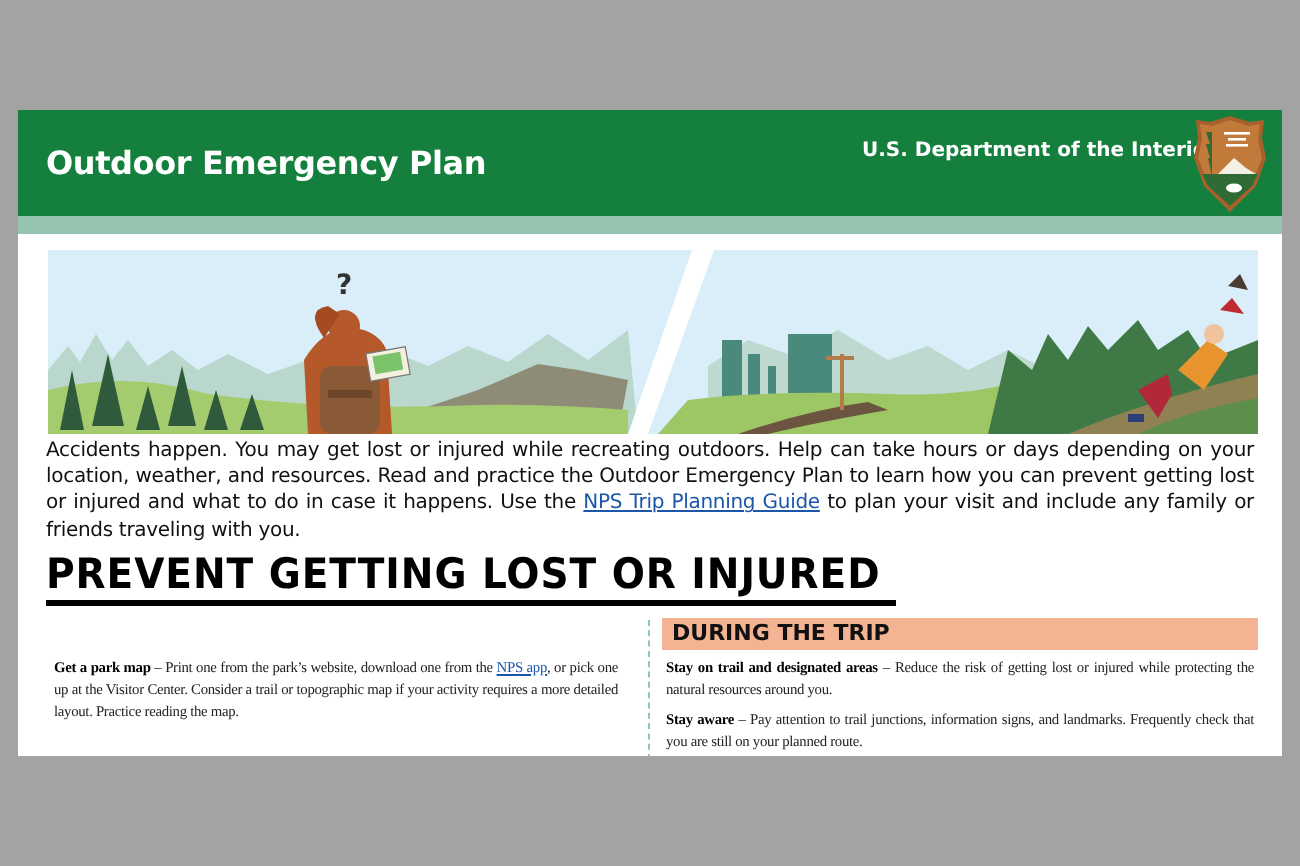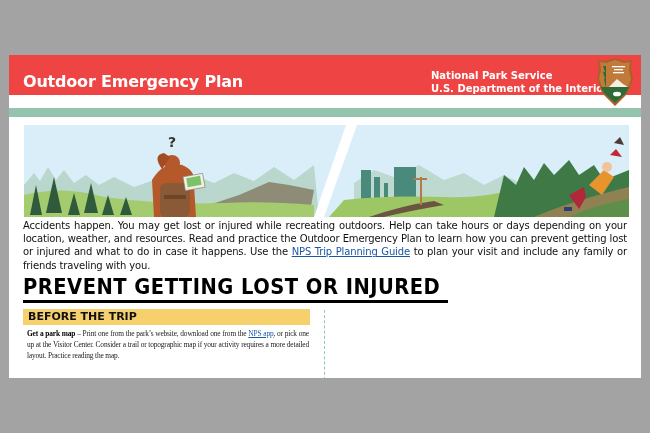--- a/index.html
+++ b/index.html
@@ -1,18 +1,18 @@
 <!DOCTYPE html>
 <html><head>
   <meta charset="utf-8">
   <style>
     html, body { margin:0; padding:0; }
     body { width:650px; height:433px; background:#a3a3a3; position:relative; overflow:hidden; font-family:"Liberation Sans", sans-serif; }
     .page { position:absolute; left:9px; top:55px; width:632px; height:323px; background:#ffffff; overflow:hidden; }
-    .header { position:absolute; left:0; top:0; width:632px; height:40px; background:#ef4444; }
+    .header { position:absolute; left:0; top:0; width:632px; height:53px; background:#15803d; }
     .title { position:absolute; left:14px; top:17px; color:#fff; font-weight:bold; font-size:16px; font-family:"DejaVu Sans", sans-serif; letter-spacing:-0.2px; }
     .agency { position:absolute; left:422px; top:14px; color:#fff; font-weight:bold; font-size:10px; line-height:13px; font-family:"DejaVu Sans", sans-serif; }
     .logo { position:absolute; left:586px; top:2px; width:40px; height:50px; }
     .band { position:absolute; left:0; top:53px; width:632px; height:9px; background:#95c4ae; }
     .illus { position:absolute; left:15px; top:70px; width:605px; height:92px; }
     .intro { position:absolute; left:14px; top:164px; width:604px; font-family:"DejaVu Sans", sans-serif; font-size:10px; line-height:13.2px; color:#111; text-align:justify; letter-spacing:-0.15px; }
     .intro a { color:#1a57a8; text-decoration:underline; }
     .h1 { position:absolute; left:14px; top:220px; font-family:"DejaVu Sans", sans-serif; font-weight:bold; font-size:21px; color:#000; letter-spacing:0.5px; transform:scaleX(0.93); transform-origin:left; }
     .h1rule { position:absolute; left:14px; top:245px; width:425px; height:3px; background:#000; }
     .colhead { position:absolute; height:16px; font-family:"DejaVu Sans", sans-serif; font-weight:bold; font-size:11px; line-height:16px; padding-left:5px; box-sizing:border-box; color:#111; }
@@ -27,21 +27,20 @@
     .d2 { left:324px; top:299px; width:294px; }
   </style>
 </head>
 <body>
 
 <div class="page">
 
   <div class="header">
     <div class="title">Outdoor Emergency Plan</div>
     <div class="agency">
-      <div>National Park Service</div>
       <div>U.S. Department of the Interior</div>
     </div>
     <svg class="logo" viewBox="0 0 40 50">
       <path d="M20 1 L30 4 L37 3 L36 12 L38 22 L33 36 L20 49 L7 36 L2 22 L4 12 L3 3 L10 4 Z" fill="#a8612a"></path>
       <path d="M20 3 L29 6 L35 5 L34 13 L36 22 L31 35 L20 46 L9 35 L4 22 L6 13 L5 5 L11 6 Z" fill="#c27a3a"></path>
       <path d="M6 30 L34 30 L31 36 L20 46 L9 36 Z" fill="#2f6b35"></path>
       <path d="M14 30 L22 22 L28 27 L33 30 Z" fill="#f4f0e6"></path>
       <polygon points="11,31 9,22 10,22 8,15 10,15 8,9 11,9" fill="#2f6b35"></polygon>
       <ellipse cx="22" cy="37" rx="4" ry="2.3" fill="#ffffff"></ellipse>
       <rect x="17" y="9" width="13" height="1.3" fill="#fff"></rect>
@@ -105,22 +104,28 @@
     </g>
   </svg>
 
   <div class="intro">
     <span>Accidents happen. You may get lost or injured while recreating outdoors. Help can take hours or days depending on your location, weather, and resources. Read and practice the Outdoor Emergency Plan to learn how you can prevent getting lost or injured and what to do in case it happens. Use the </span><a>NPS Trip Planning Guide</a><span> to plan your visit and include any family or friends traveling with you.</span>
   </div>
 
   <div class="h1">PREVENT GETTING LOST OR INJURED</div>
   <div class="h1rule"></div>
 
-  <div class="colhead before">BEFORE THE TRIP</div>
+  <div class="colhead during">DURING THE TRIP</div>
   <div class="divider"></div>
 
   <div class="body b1">
     <b>Get a park map</b><span> – Print one from the park’s website, download one from the </span><a>NPS app</a><span>, or pick one up at the Visitor Center. Consider a trail or topographic map if your activity requires a more detailed layout. Practice reading the map.</span>
   </div>
 
+  <div class="body d1">
+    <b>Stay on trail and designated areas</b><span> – Reduce the risk of getting lost or injured while protecting the natural resources around you.</span>
+  </div>
 
+  <div class="body d2">
+    <b>Stay aware</b><span> – Pay attention to trail junctions, information signs, and landmarks. Frequently check that you are still on your planned route.</span>
+  </div>
 
 </div>
 
 </body></html>

